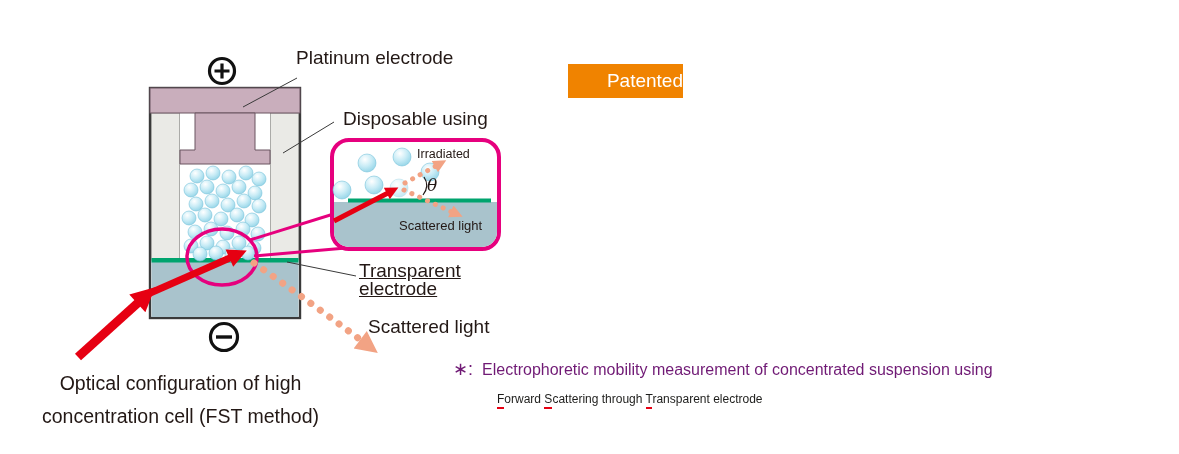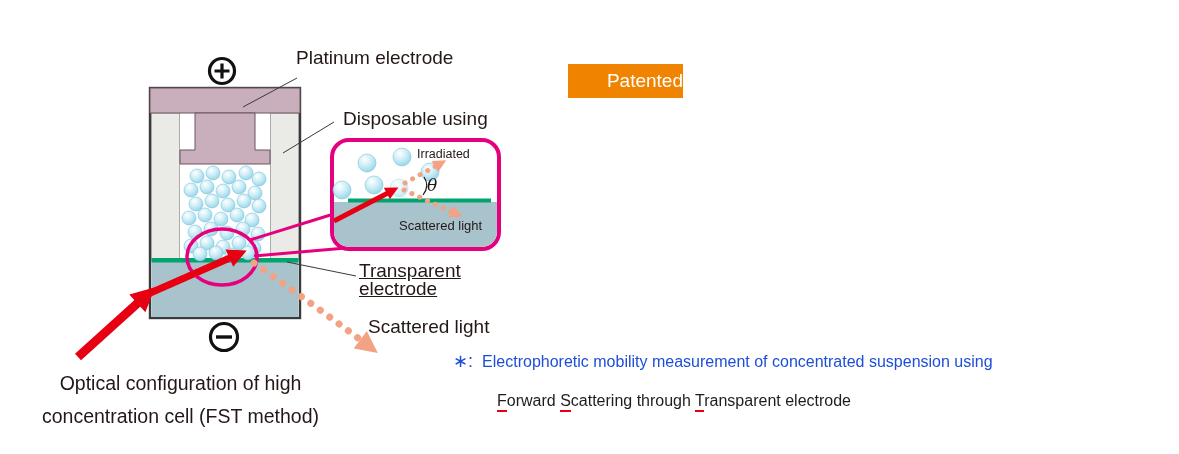--- a/index.html
+++ b/index.html
@@ -17,23 +17,23 @@
   }
   .badge{
     position:absolute;left:568px;top:64px;width:115px;height:34px;
     background:#f08300;color:#ffffff;font-size:19px;line-height:34px;text-align:right;
   }
   .inset-lbl{position:absolute;font-size:12.5px;line-height:14px;color:#231815;}
   .theta{
     position:absolute;left:427px;top:175px;font-size:17px;font-style:italic;
     font-family:"DejaVu Serif", serif;color:#231815;
   }
-  .fn-line1{position:absolute;left:453px;top:350px;font-size:16px;color:#1d4ed8;}
+  .fn-line1{position:absolute;left:453px;top:358px;font-size:16px;color:#701a75;}
   .fn-marker{font-size:18px;margin-right:9px;}
-  .fn-line2{position:absolute;left:497px;top:392px;font-size:16px;color:#1d1d1b;}
+  .fn-line2{position:absolute;left:497px;top:392px;font-size:12px;color:#1d1d1b;}
   .ul{border-bottom:2px solid #e60012;padding-bottom:1px;}
 </style>
 </head>
 <body>
 
 <div id="canvas">
 
   <svg id="diagram" width="1179" height="454" viewBox="0 0 1179 454">
     <defs>
       <radialGradient id="pg" cx="38%" cy="30%" r="78%">

